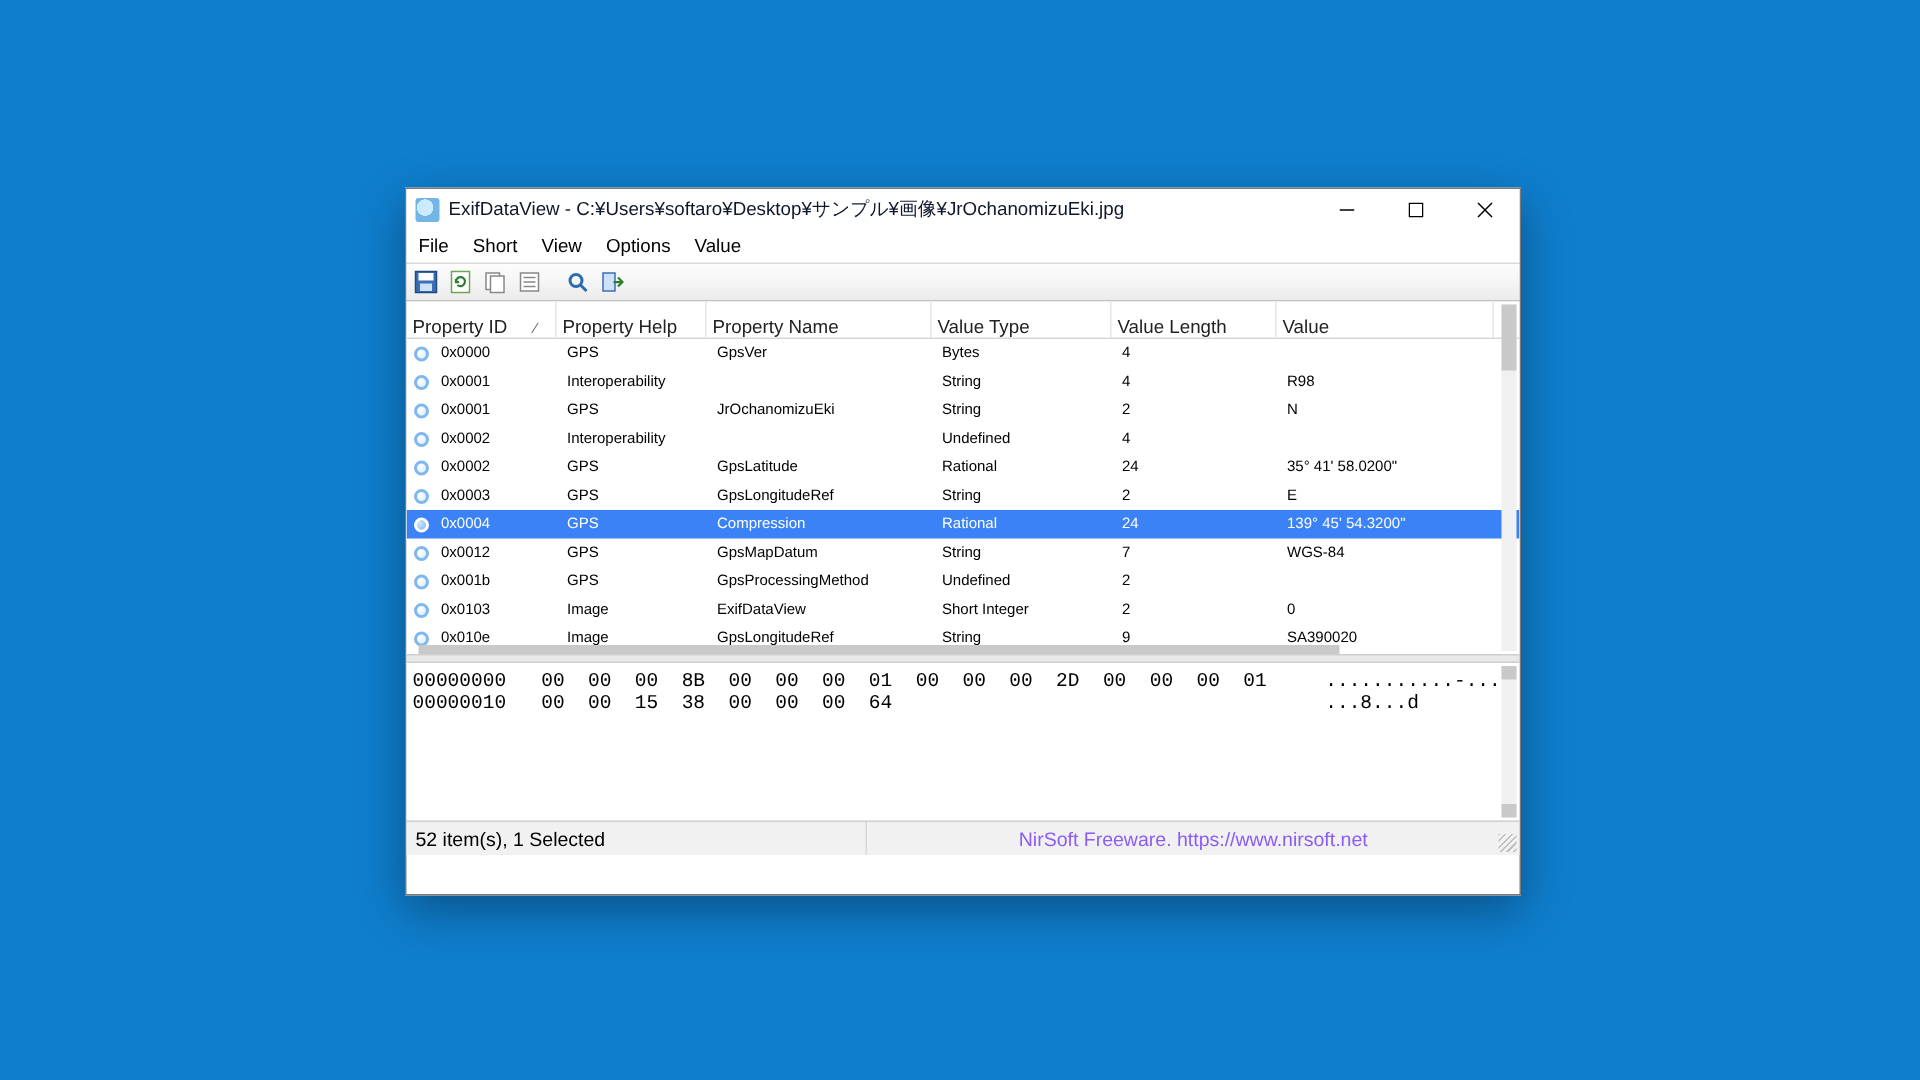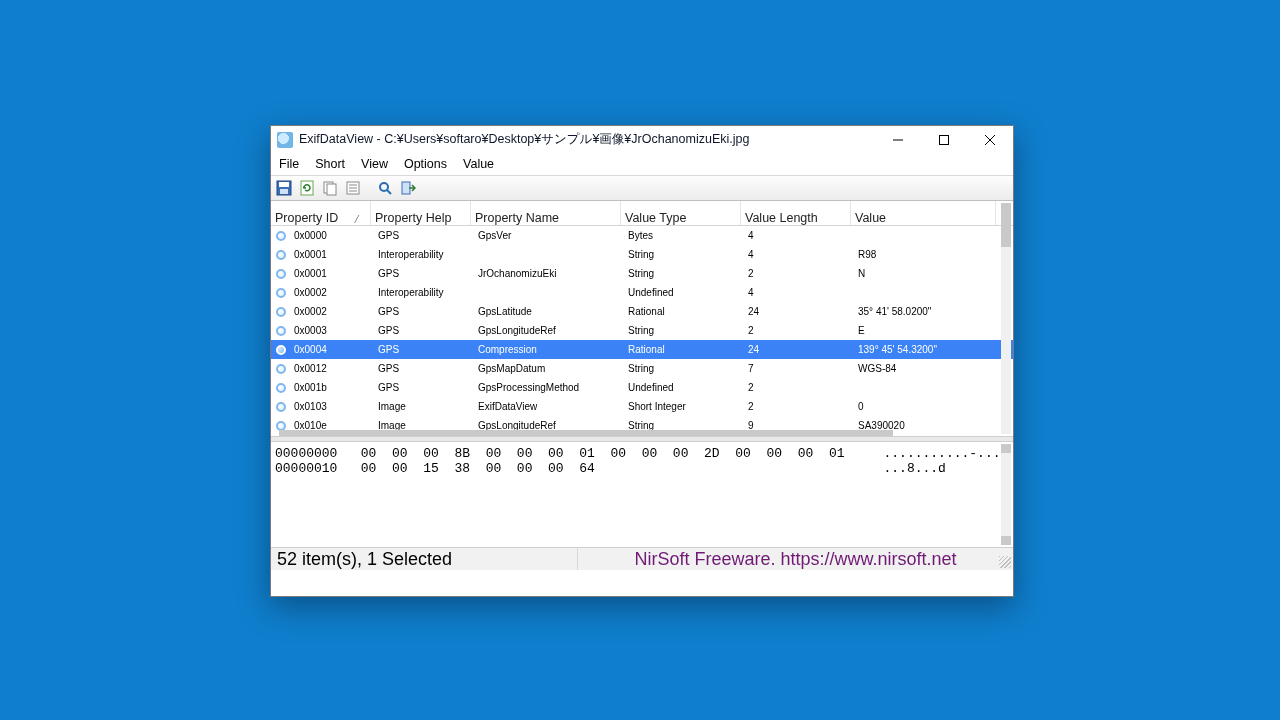--- a/index.html
+++ b/index.html
@@ -28,23 +28,23 @@
   .lv-header .col-id{width:100px} 
   .sort-glyph{margin-left:18px;font-size:10px;color:#666}
   .vscroll{position:absolute;right:2px;top:2px;bottom:2px;width:10px;background:#f0f0f0}
   .vscroll .thumb{position:absolute;left:0;right:0;top:0;height:44px;background:#c9c9c9}
   .hscroll{position:absolute;left:8px;bottom:0;height:6px;width:614px;background:#c9c9c9}
   .splitter{height:4px;background:#e9e9e9;border-top:1px solid #cfcfcf;border-bottom:1px solid #cfcfcf}
   .hexpane{height:105px;background:#fff;font-family:Consolas,"Courier New",monospace;font-size:13px;white-space:pre;padding:4px 8px 4px 4px;color:#000;position:relative;box-sizing:border-box}
   .hexpane .hsv{position:absolute;right:2px;top:2px;bottom:2px;width:10px;background:#f0f0f0}
   .hexpane .hsv .thumb{position:absolute;left:0;right:0;top:0;height:9px;background:#c9c9c9}
   .hexpane .hsv .thumbb{position:absolute;left:0;right:0;bottom:0;height:9px;background:#c9c9c9}
-  .statusbar{height:22px;border-top:1px solid #cfcfcf;background:#f1f1f1;display:flex;font-size:18px;position:relative}
+  .statusbar{height:22px;border-top:1px solid #cfcfcf;background:#f1f1f1;display:flex;font-size:13px;position:relative}
   .statusbar .sb-left{padding-left:6px;width:300px;border-right:1px solid #d9d9d9;height:100%;display:flex;align-items:center}
-  .statusbar .sb-center{flex:1;display:flex;justify-content:center;align-items:center;color:#701a75}
+  .statusbar .sb-center{flex:1;display:flex;justify-content:center;align-items:center;color:#8b5cf6}
   .grip{position:absolute;right:2px;bottom:2px;width:12px;height:12px;background:repeating-linear-gradient(135deg,#bfbfbf 0 1px,transparent 1px 3px)}
 </style>
 </head>
 <body>
 
 <div class="window">
 
   <div class="titlebar">
     <div class="app-icon"></div>
     <div class="title">ExifDataView  -  C:¥Users¥softaro¥Desktop¥サンプル¥画像¥JrOchanomizuEki.jpg</div>

